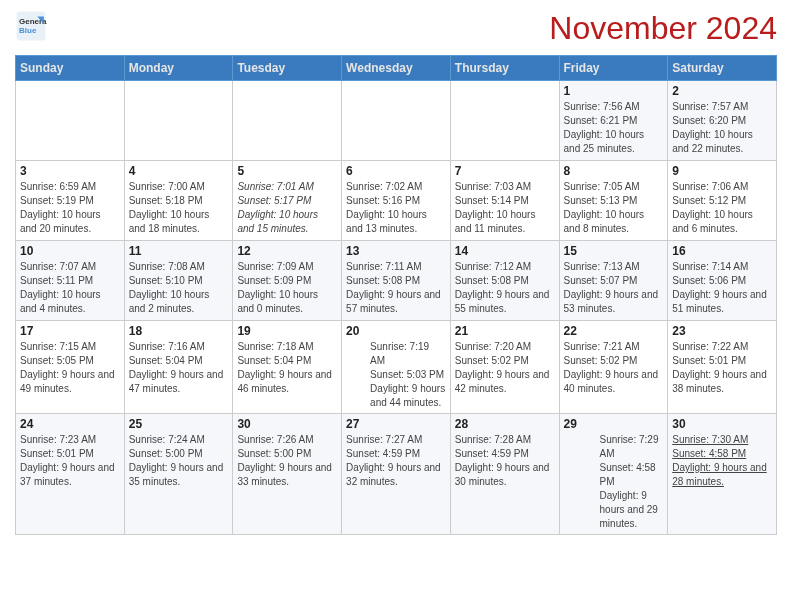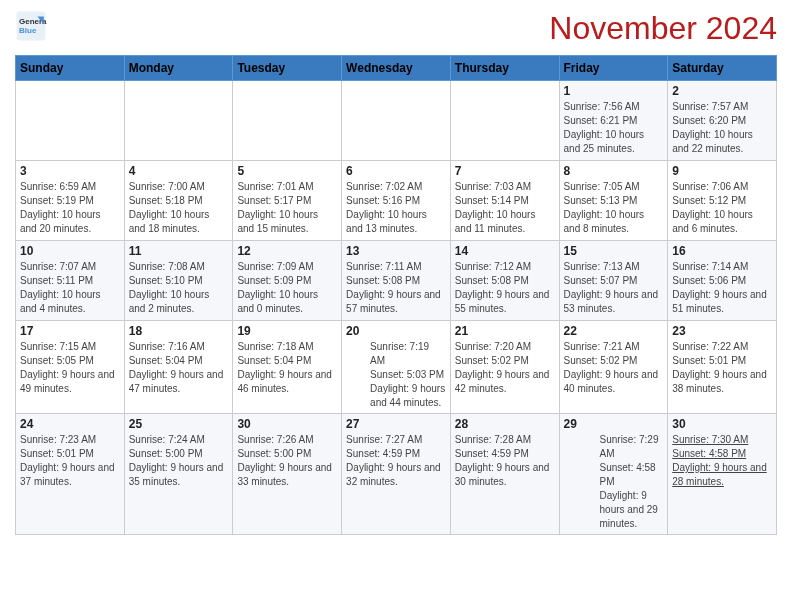--- a/index.html
+++ b/index.html
@@ -37,21 +37,21 @@
       font-size: 15px;
       color: #444;
     }
     table {
       width: 100%;
       border-collapse: collapse;
       table-layout: fixed;
     }
     thead th {
       background-color: #3a7abf;
-      color: #000000;
+      color: #e5e5e5;
       font-size: 12px;
       font-weight: bold;
       padding: 5px 4px;
       text-align: left;
       border: 1px solid #5a9ad4;
     }
     tbody td {
       border: 1px solid #ccc;
       vertical-align: top;
       padding: 3px 4px;
@@ -138,21 +138,21 @@
 Daylight: 10 hours and 20 minutes.</div>
         </td>
         <td>
           <span class="day-num">4</span>
           <div class="day-info" style="white-space: pre-line;">Sunrise: 7:00 AM
 Sunset: 5:18 PM
 Daylight: 10 hours and 18 minutes.</div>
         </td>
         <td>
           <span class="day-num">5</span>
-          <div class="day-info" style="white-space: pre-line;">Sunrise: 7:01 AM
+          <div class="day-info" style="white-space: pre-line; font-style: italic;">Sunrise: 7:01 AM
 Sunset: 5:17 PM
 Daylight: 10 hours and 15 minutes.</div>
         </td>
         <td>
           <span class="day-num">6</span>
           <div class="day-info" style="white-space: pre-line;">Sunrise: 7:02 AM
 Sunset: 5:16 PM
 Daylight: 10 hours and 13 minutes.</div>
         </td>
         <td>

